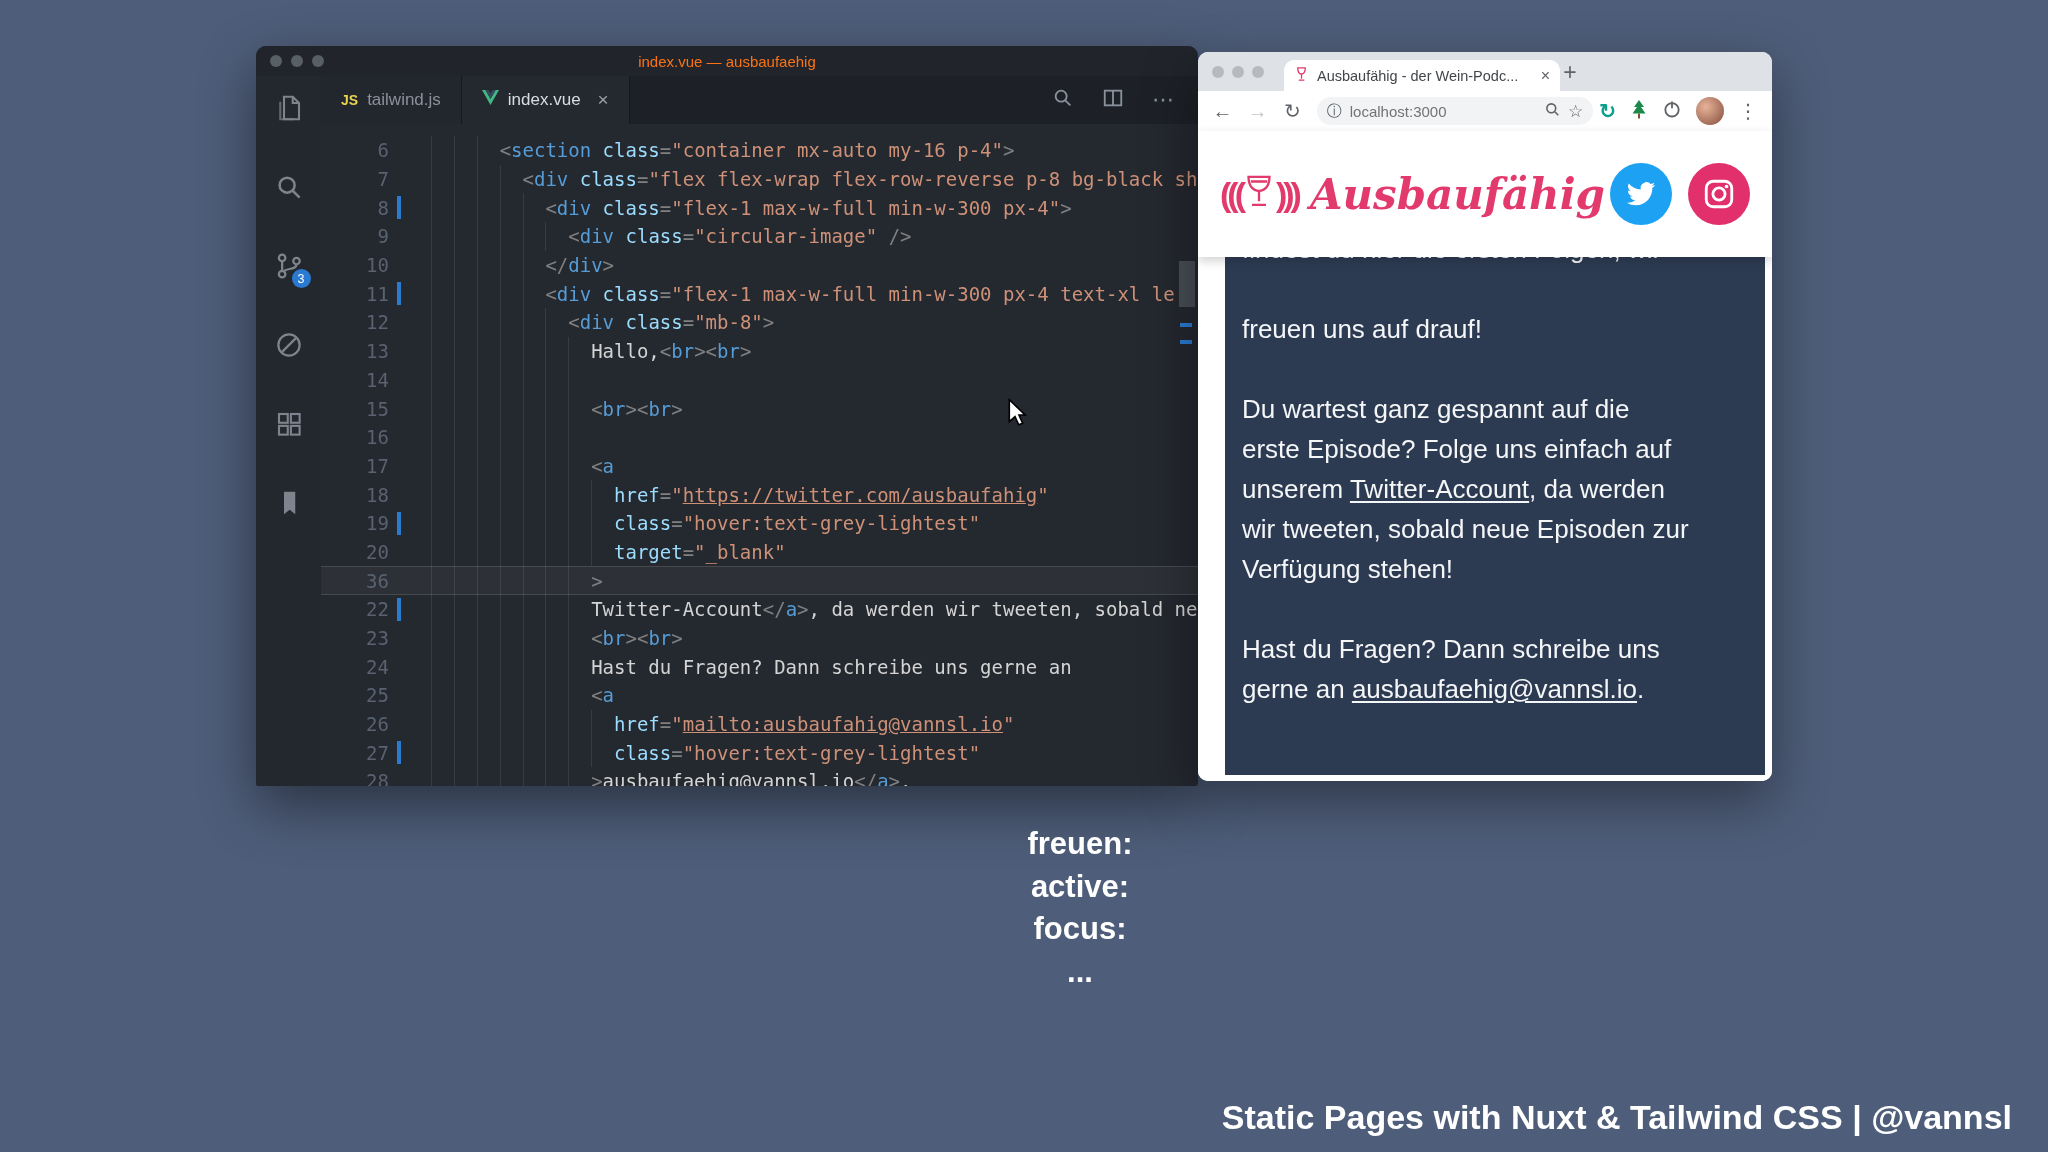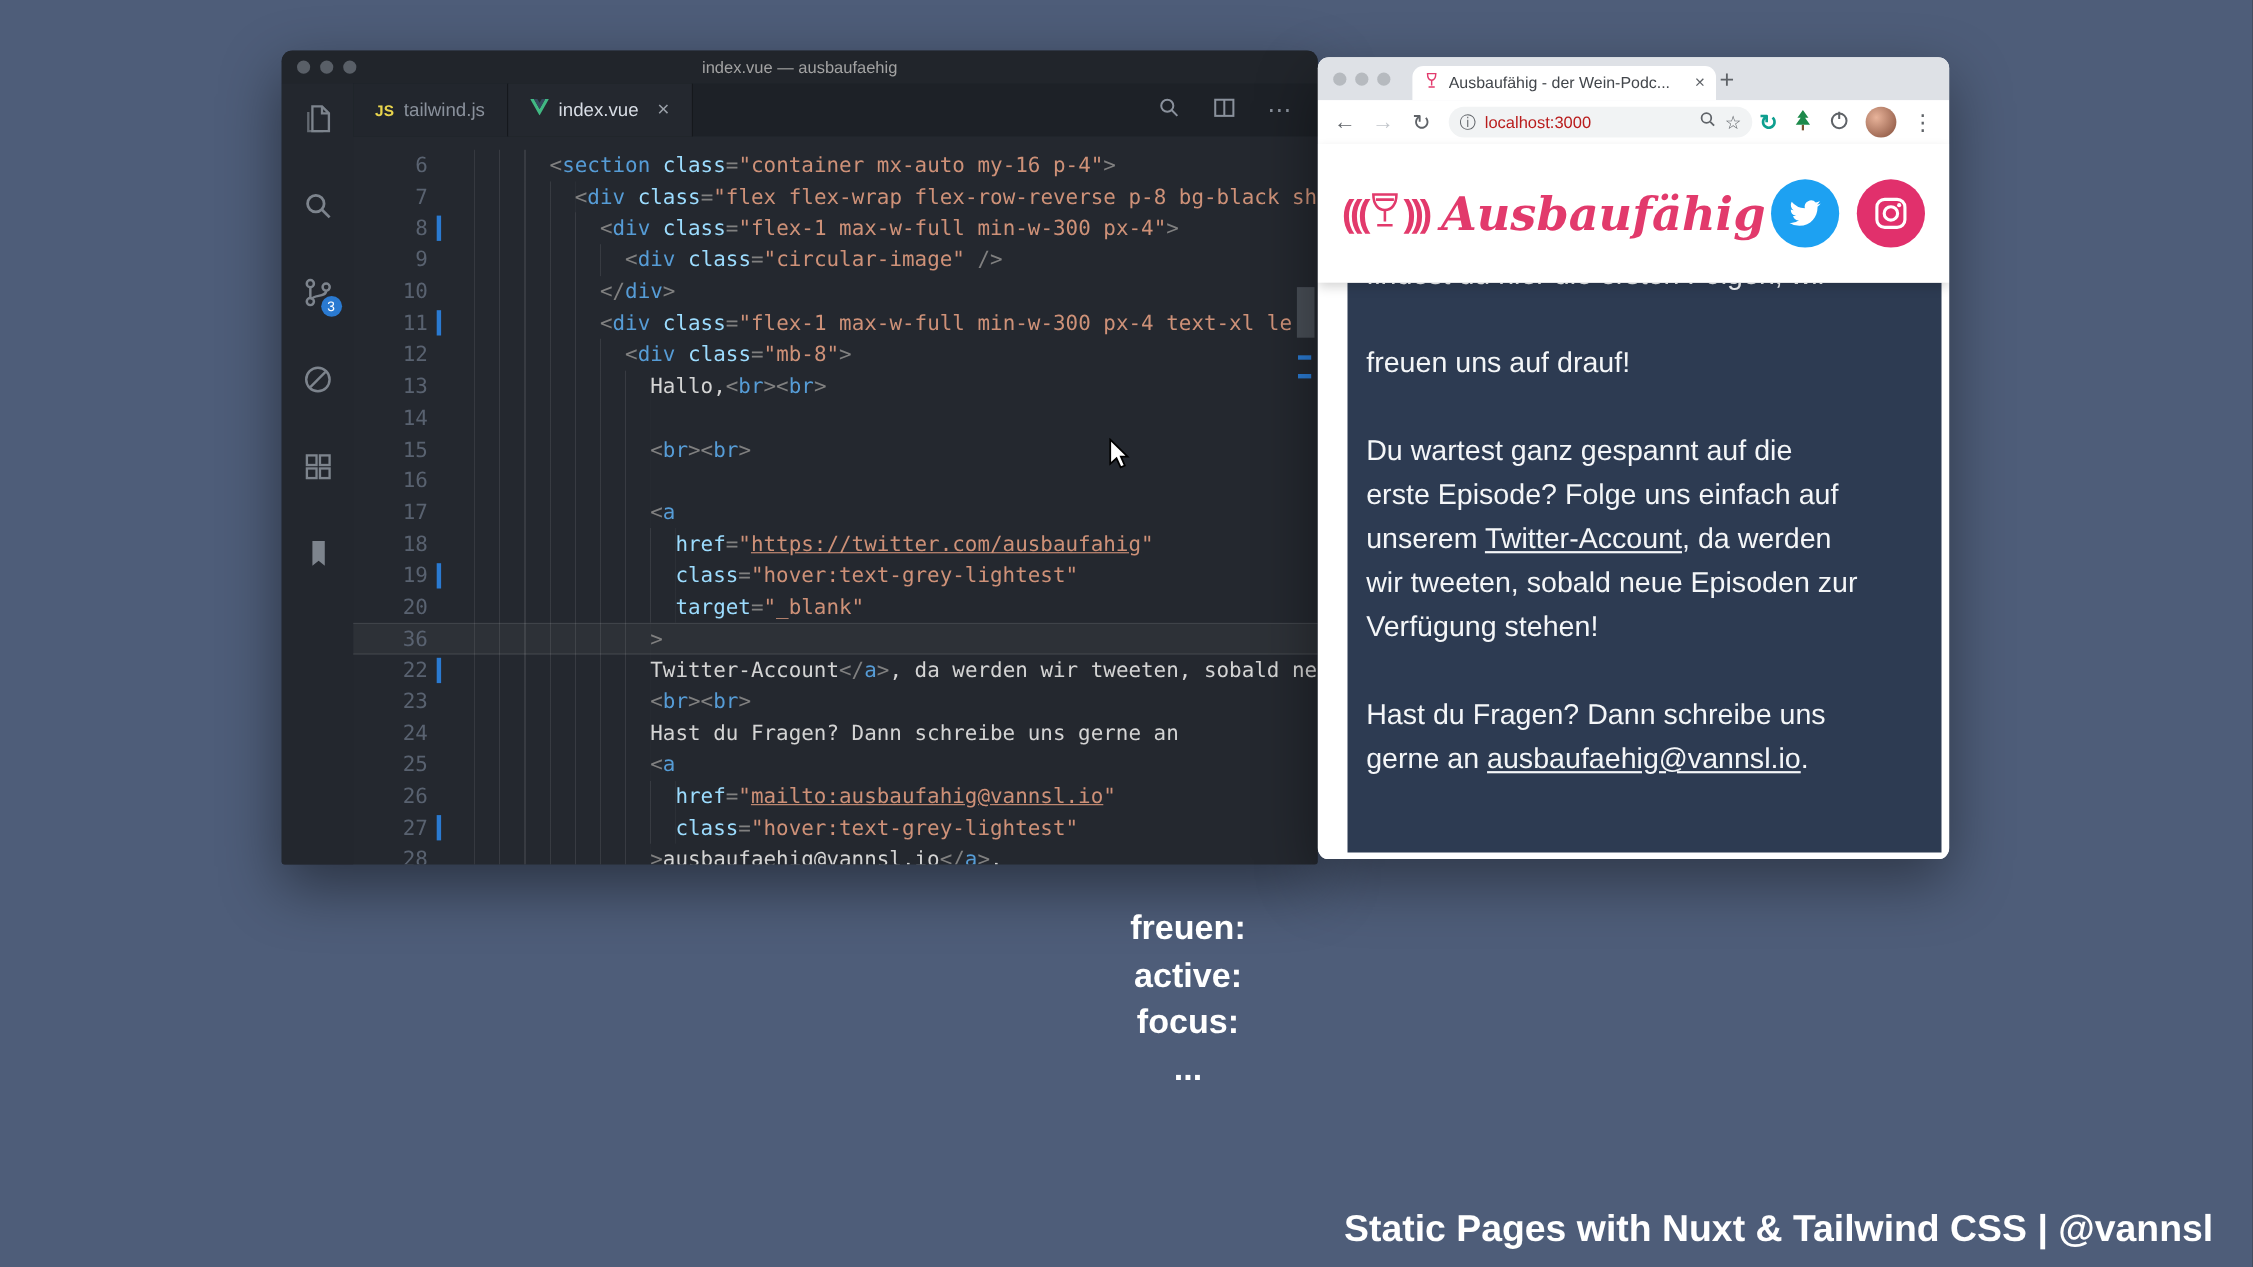--- a/index.html
+++ b/index.html
@@ -5,21 +5,21 @@
   html,body{margin:0;padding:0;background:#333;}
   .slide{position:relative;width:2048px;height:1152px;background:#4e5d79;overflow:hidden;
          font-family:"Liberation Sans",sans-serif;}
 
   
   .vscode{position:absolute;left:256px;top:46px;width:942px;height:740px;background:#24282f;
           border-radius:10px 10px 3px 3px;box-shadow:0 20px 55px rgba(0,0,0,.45);overflow:hidden;}
   .vs-titlebar{height:30px;background:#21252b;display:flex;align-items:center;justify-content:center;position:relative;}
   .vs-dots{position:absolute;left:14px;top:9px;display:flex;gap:9px;}
   .vs-dot{width:12px;height:12px;border-radius:50%;background:#595f67;}
-  .vs-title{color:#a3a3a3;font-size:15px;}
+  .vs-title{color:#f97316;font-size:15px;}
   .vs-tabbar{position:absolute;left:65px;top:30px;right:0;height:48px;background:#1d2127;display:flex;align-items:stretch;}
   .vs-tab{display:flex;align-items:center;gap:9px;padding:0 20px;font-size:17px;color:#8a919c;
           background:#22262d;border-right:1px solid #15181c;white-space:nowrap;}
   .vs-tab.active{background:#24282f;color:#d8dde5;}
   .js-badge{color:#e8d44d;font-weight:bold;font-size:14px;}
   .vs-close{color:#9aa0a8;font-size:19px;margin-left:8px;}
   .vs-actions{margin-left:auto;display:flex;align-items:center;gap:28px;padding-right:24px;color:#8a919c;}
   .vs-activity{position:absolute;left:0;top:30px;bottom:0;width:65px;background:#23272e;
                display:flex;flex-direction:column;align-items:center;padding-top:17px;gap:49px;}
   .act-icon{position:relative;width:30px;height:30px;display:flex;align-items:center;justify-content:center;}
@@ -56,21 +56,21 @@
   .cr-tab-close{color:#5f6368;font-size:16px;flex:none;}
   .cr-newtab{position:absolute;left:358px;top:6px;width:28px;height:28px;color:#5f6368;font-size:23px;
              display:flex;align-items:center;justify-content:center;}
   .cr-toolbar{height:40px;background:#fff;display:flex;align-items:center;padding:0 10px;gap:6px;}
   .nav-btn{width:30px;height:30px;display:flex;align-items:center;justify-content:center;
            color:#5f6368;font-size:20px;}
   .nav-btn.disabled{color:#c2c6cb;}
   .cr-omnibox{width:266px;height:28px;border-radius:14px;background:#f1f3f4;display:flex;
               align-items:center;padding:0 10px;gap:8px;margin-left:4px;}
   .ob-info{color:#5f6368;font-size:15px;}
-  .cr-url{font-size:15px;color:#b91c1c;flex:1;}
+  .cr-url{font-size:15px;color:#737373;flex:1;}
   .ob-star{color:#5f6368;font-size:17px;}
   .cr-right{margin-left:auto;display:flex;align-items:center;gap:14px;padding-right:4px;}
   .ext-reload{color:#0e9f8f;font-size:20px;font-weight:bold;}
   .cr-avatar{width:28px;height:28px;border-radius:50%;
              background:radial-gradient(circle at 35% 35%,#e8b39a,#9c6651 75%);}
   .cr-kebab{color:#5f6368;font-size:20px;}
 
   
   .site{position:absolute;top:79px;left:0;right:0;bottom:0;background:#fff;}
   .site-header{position:absolute;top:0;left:0;right:0;height:126px;background:#fff;z-index:2;

